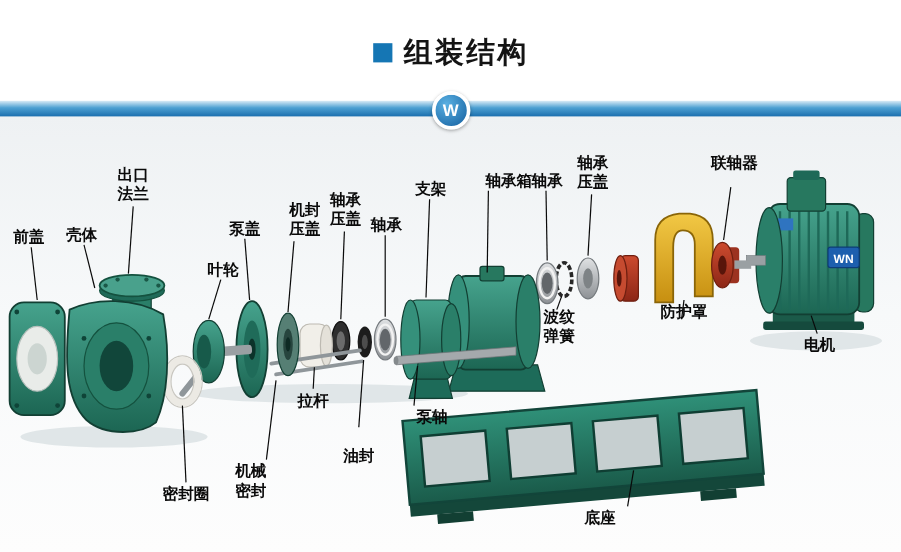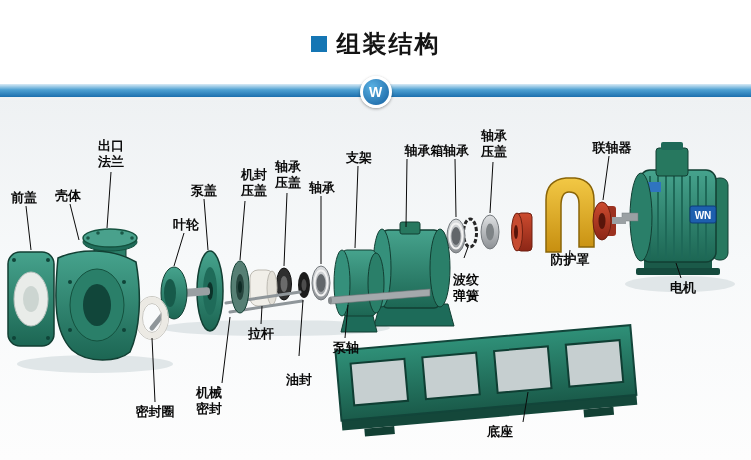--- a/index.html
+++ b/index.html
@@ -254,25 +254,25 @@
   <div class="lbl" style="left:254px;top:167px">机封
 压盖</div>
   <div class="lbl" style="left:288px;top:159px">轴承
 压盖</div>
   <div class="lbl" style="left:322px;top:180px">轴承</div>
   <div class="lbl" style="left:359px;top:150px">支架</div>
   <div class="lbl" style="left:424px;top:143px">轴承箱</div>
   <div class="lbl" style="left:456px;top:143px">轴承</div>
   <div class="lbl" style="left:494px;top:128px">轴承
 压盖</div>
-  <div class="lbl" style="left:612px;top:140px">联轴器</div>
+  <div class="lbl" style="left:612px;top:128px">联轴器</div>
   <div class="lbl" style="left:570px;top:252px">防护罩</div>
   <div class="lbl" style="left:683px;top:280px">电机</div>
-  <div class="lbl" style="left:466px;top:272px">波纹
+  <div class="lbl" style="left:466px;top:256px">波纹
 弹簧</div>
   <div class="lbl" style="left:261px;top:326px">拉杆</div>
   <div class="lbl" style="left:299px;top:372px">油封</div>
-  <div class="lbl" style="left:346px;top:340px">泵轴</div>
+  <div class="lbl" style="left:360px;top:340px">泵轴</div>
   <div class="lbl" style="left:209px;top:385px">机械
 密封</div>
   <div class="lbl" style="left:155px;top:404px">密封圈</div>
   <div class="lbl" style="left:500px;top:424px">底座</div>
 </div>
 
 </body></html>

